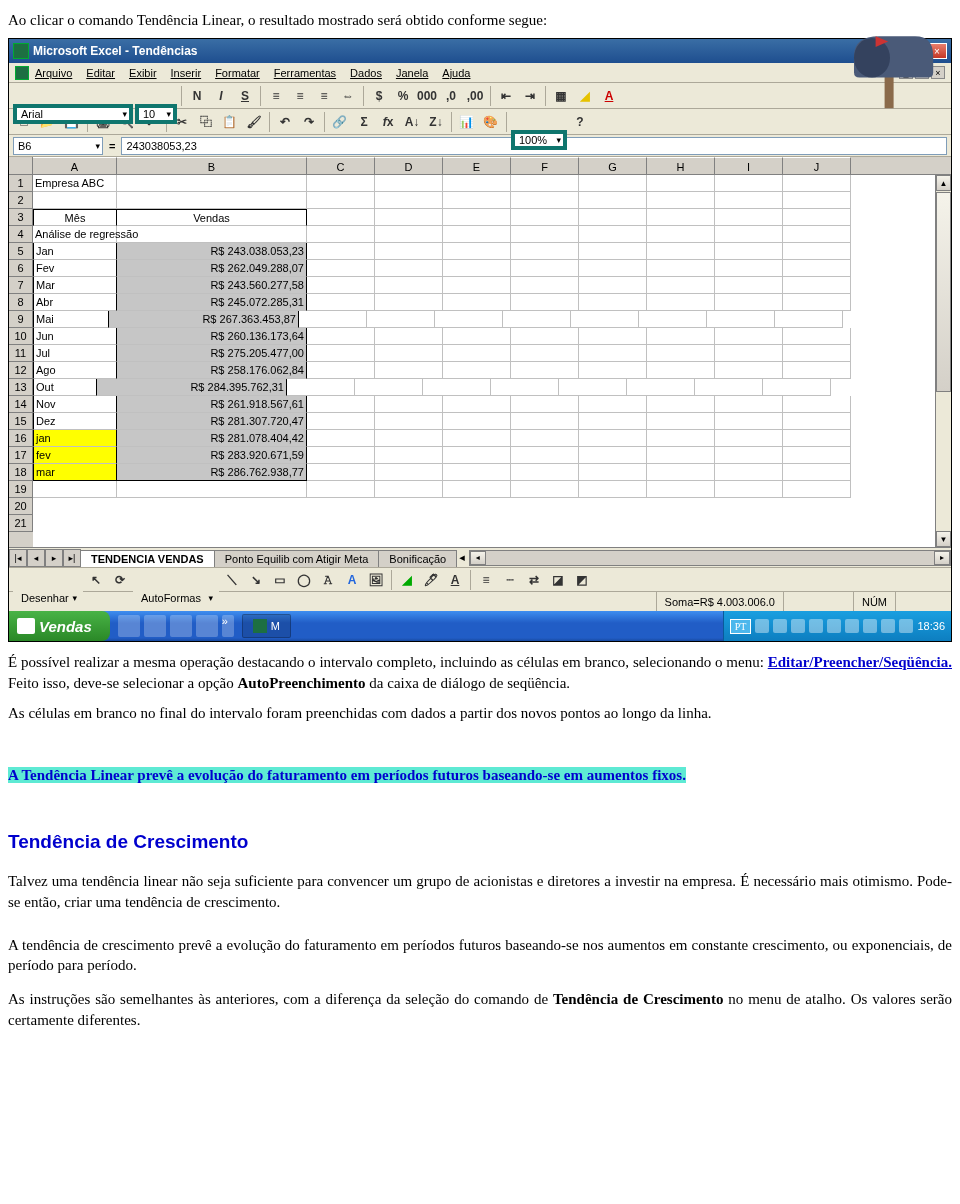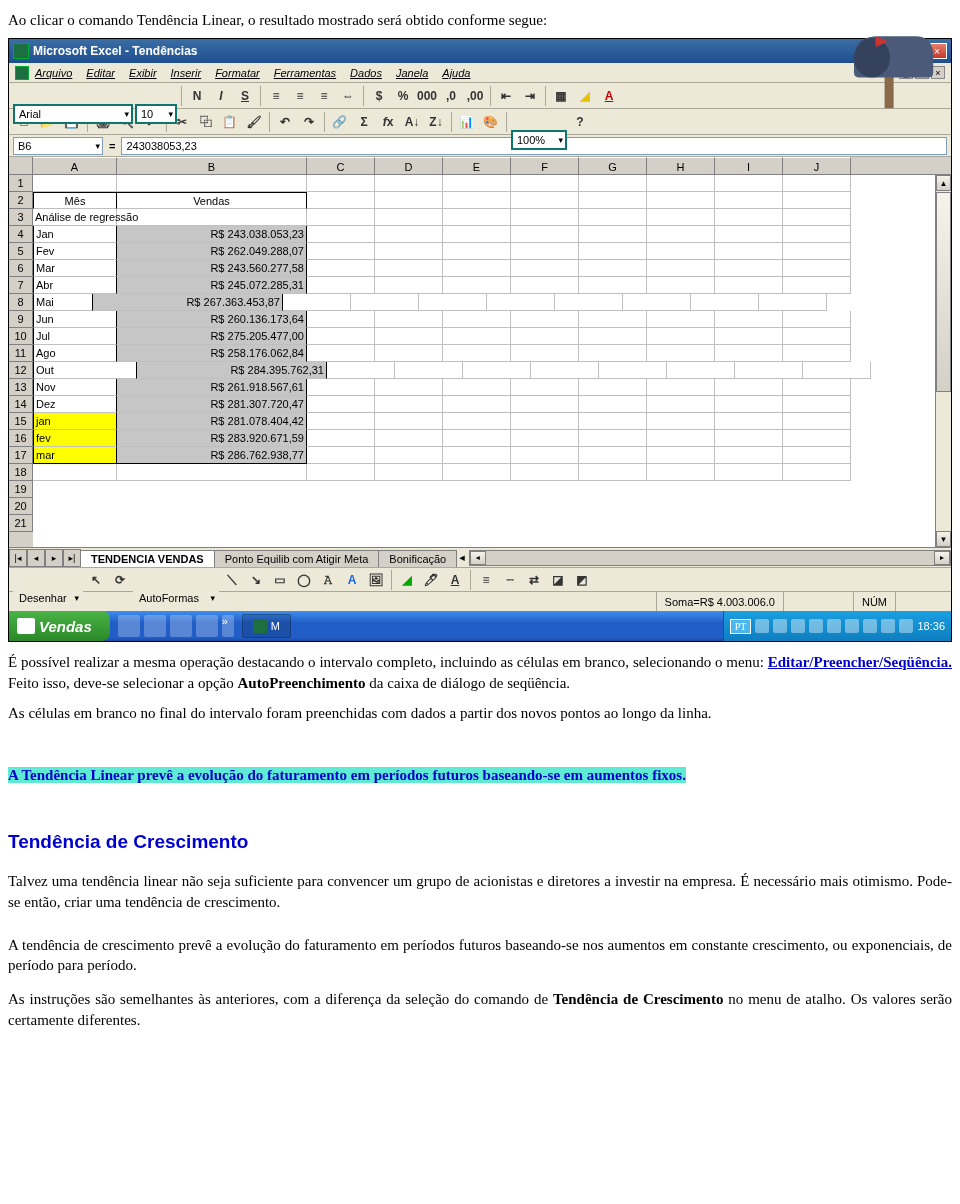--- a/index.html
+++ b/index.html
@@ -16,28 +16,28 @@
 
   
   .excel-wrap { border: 1px solid #000; background: #ece9d8; margin: 4px 0 10px 0; position: relative; }
   .titlebar { height: 24px; background: linear-gradient(#3a6ea5,#1e4e8f); display: flex; align-items: center; color: #fff; font: bold 12px "Tahoma", sans-serif; padding: 0 4px; }
   .titlebar .xicon { width:16px;height:16px;background:#1d6f42;border:1px solid #0a3;display:inline-block;margin-right:4px;}
   .titlebar .spacer { flex:1; }
   .winbtn { width:20px;height:16px;background:linear-gradient(#6aa3e8,#2d6cc0);border:1px solid #fff;margin-left:2px;display:inline-flex;align-items:center;justify-content:center;font:10px sans-serif;color:#fff;}
   .winbtn.close{background:linear-gradient(#e97f6d,#c53726);}
   .menubar { height:20px;background:#ece9d8;display:flex;align-items:center;padding:0 6px;font:11px Tahoma,sans-serif;border-bottom:1px solid #aca899;}
   .menubar .xicon2{width:14px;height:14px;background:#1d6f42;border:1px solid #0a3;margin-right:6px;}
-  .menubar span{margin-right:14px;font-style:italic;}
+  .menubar span{margin-right:14px;}
   .menubar span u{text-decoration:underline;}
   .menubar .spacer{flex:1;}
   .mdi{display:flex;gap:2px;}
   .mdi div{width:14px;height:13px;border:1px solid #888;background:#d4d0c8;font:9px sans-serif;display:flex;align-items:center;justify-content:center;}
 
   .toolbar{height:26px;background:#ece9d8;border-bottom:1px solid #aca899;display:flex;align-items:center;padding:2px 4px;gap:2px;font:11px Tahoma,sans-serif;}
-  .tb-combo{height:20px;border:2px solid #0f766e;background:#fff;display:inline-flex;align-items:center;padding:0 14px 0 4px;position:relative;margin-top:36px;}
+  .tb-combo{height:20px;border:4px solid #0f766e;background:#fff;display:inline-flex;align-items:center;padding:0 14px 0 4px;position:relative;margin-top:36px;}
   .tb-combo::after{content:"▾";position:absolute;right:2px;font-size:9px;color:#000;}
   .tb-btn{width:22px;height:22px;border:1px solid transparent;display:inline-flex;align-items:center;justify-content:center;font:bold 12px Tahoma,sans-serif;color:#333;}
   .tb-sep{width:1px;height:20px;background:#aca899;margin:0 2px;}
 
   .formulabar{height:22px;background:#ece9d8;border-bottom:1px solid #aca899;display:flex;align-items:center;padding:2px 4px;font:11px Tahoma,sans-serif;gap:6px;}
   .namebox{width:90px;height:18px;border:1px solid #7f9db9;background:#fff;display:flex;align-items:center;padding:0 14px 0 4px;position:relative;}
   .namebox::after{content:"▾";position:absolute;right:2px;font-size:9px;}
   .fx{font-weight:bold;}
   .fbox{flex:1;height:18px;border:1px solid #7f9db9;background:#fff;padding:0 4px;display:flex;align-items:center;}
 
@@ -233,20 +233,32 @@
             <div class="rowhead">15</div>
             <div class="rowhead">16</div>
             <div class="rowhead">17</div>
             <div class="rowhead">18</div>
             <div class="rowhead">19</div>
             <div class="rowhead">20</div>
             <div class="rowhead">21</div>
           </div>
         <div class="sheet" id="sheet">
             <div class="row">
+              <div class="cell" style="width: 84px; overflow: visible; white-space: nowrap; z-index: 2; position: relative;">Empresa ABC</div>
+              <div class="cell" style="width: 190px;"></div>
+              <div class="cell" style="width: 68px;"></div>
+              <div class="cell" style="width: 68px;"></div>
+              <div class="cell" style="width: 68px;"></div>
+              <div class="cell" style="width: 68px;"></div>
+              <div class="cell" style="width: 68px;"></div>
+              <div class="cell" style="width: 68px;"></div>
+              <div class="cell" style="width: 68px;"></div>
+              <div class="cell" style="width: 68px;"></div>
+            </div>
+            <div class="row">
               <div class="cell" style="width: 84px;"></div>
               <div class="cell" style="width: 190px;"></div>
               <div class="cell" style="width: 68px;"></div>
               <div class="cell" style="width: 68px;"></div>
               <div class="cell" style="width: 68px;"></div>
               <div class="cell" style="width: 68px;"></div>
               <div class="cell" style="width: 68px;"></div>
               <div class="cell" style="width: 68px;"></div>
               <div class="cell" style="width: 68px;"></div>
               <div class="cell" style="width: 68px;"></div>
@@ -317,21 +329,21 @@
               <div class="cell" style="width: 68px;"></div>
               <div class="cell" style="width: 68px;"></div>
               <div class="cell" style="width: 68px;"></div>
               <div class="cell" style="width: 68px;"></div>
               <div class="cell" style="width: 68px;"></div>
               <div class="cell" style="width: 68px;"></div>
               <div class="cell" style="width: 68px;"></div>
               <div class="cell" style="width: 68px;"></div>
             </div>
             <div class="row">
-              <div class="cell outline-b" style="width: 60px; border-left: 1px solid rgb(0, 0, 0);">Mai</div>
+              <div class="cell outline-b" style="width: 76px; border-left: 1px solid rgb(0, 0, 0);">Mai</div>
               <div class="cell right outline-b sel" style="width: 190px;">R$ 267.363.453,87</div>
               <div class="cell" style="width: 68px;"></div>
               <div class="cell" style="width: 68px;"></div>
               <div class="cell" style="width: 68px;"></div>
               <div class="cell" style="width: 68px;"></div>
               <div class="cell" style="width: 68px;"></div>
               <div class="cell" style="width: 68px;"></div>
               <div class="cell" style="width: 68px;"></div>
               <div class="cell" style="width: 68px;"></div>
             </div>
@@ -365,21 +377,21 @@
               <div class="cell" style="width: 68px;"></div>
               <div class="cell" style="width: 68px;"></div>
               <div class="cell" style="width: 68px;"></div>
               <div class="cell" style="width: 68px;"></div>
               <div class="cell" style="width: 68px;"></div>
               <div class="cell" style="width: 68px;"></div>
               <div class="cell" style="width: 68px;"></div>
               <div class="cell" style="width: 68px;"></div>
             </div>
             <div class="row">
-              <div class="cell outline-b" style="width: 104px; border-left: 1px solid rgb(0, 0, 0);">Out</div>
+              <div class="cell outline-b" style="width: 64px; border-left: 1px solid rgb(0, 0, 0);">Out</div>
               <div class="cell right outline-b sel" style="width: 190px;">R$ 284.395.762,31</div>
               <div class="cell" style="width: 68px;"></div>
               <div class="cell" style="width: 68px;"></div>
               <div class="cell" style="width: 68px;"></div>
               <div class="cell" style="width: 68px;"></div>
               <div class="cell" style="width: 68px;"></div>
               <div class="cell" style="width: 68px;"></div>
               <div class="cell" style="width: 68px;"></div>
               <div class="cell" style="width: 68px;"></div>
             </div>

